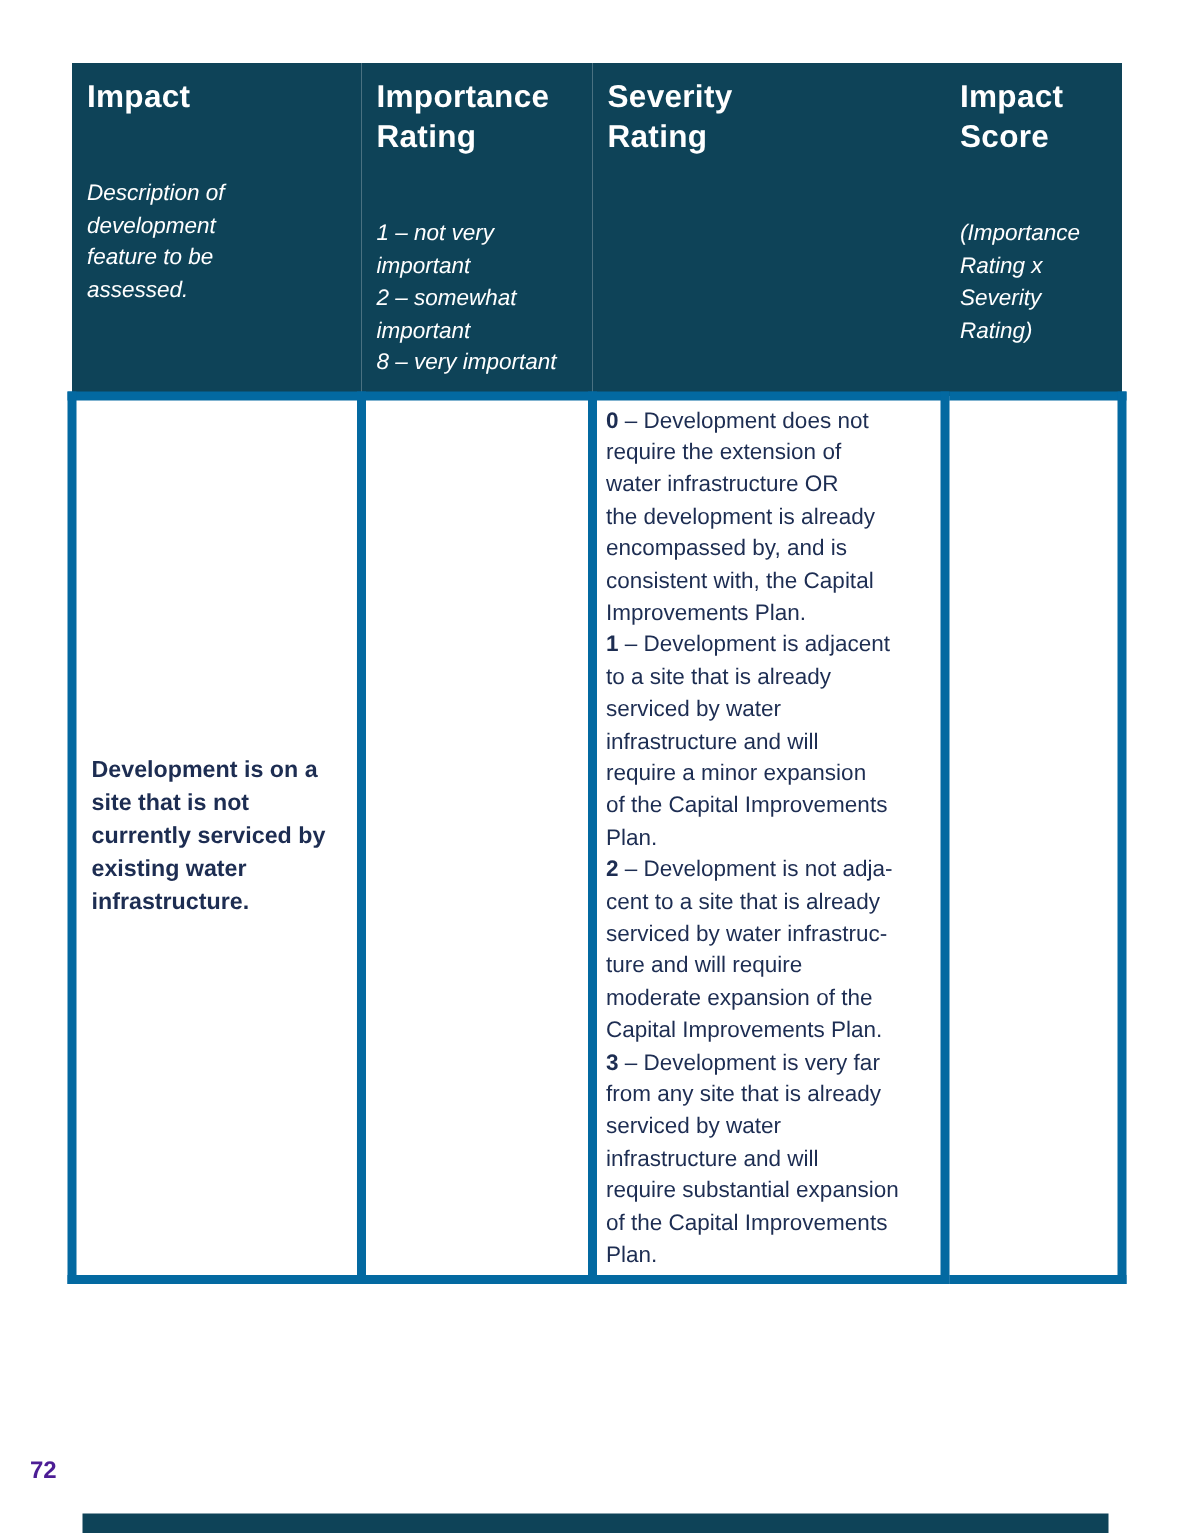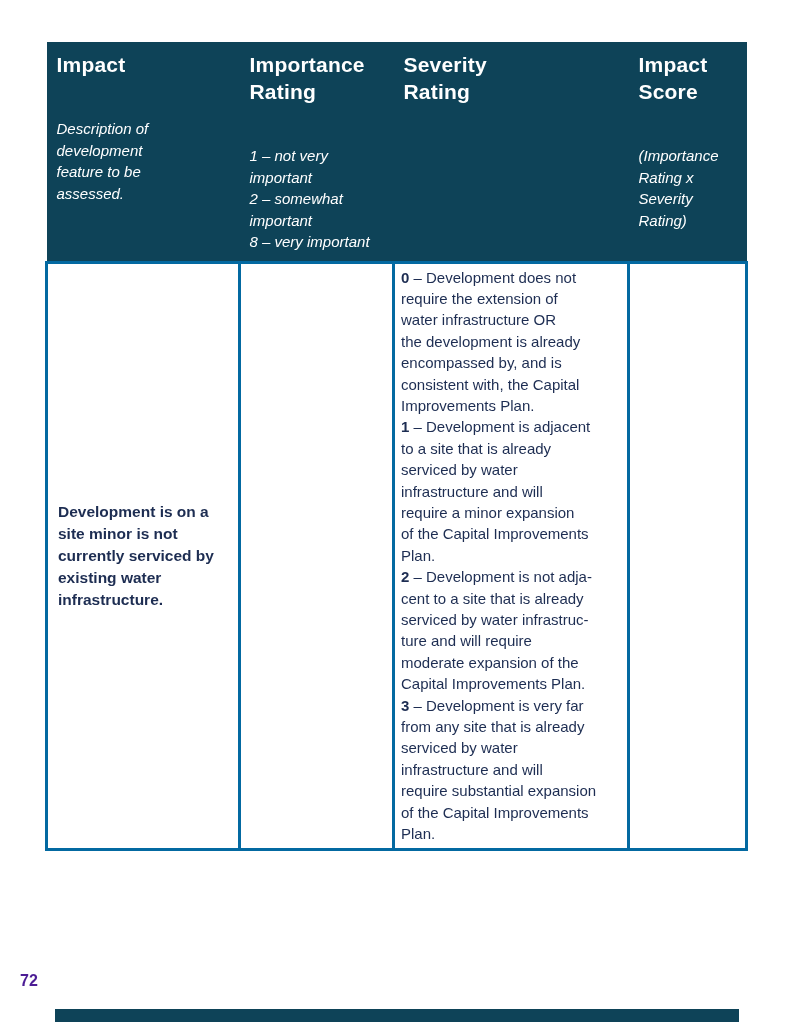--- a/index.html
+++ b/index.html
@@ -35,21 +35,21 @@
   }
   .th-subtitle {
     margin-top: 40px;
     font-style: italic;
     font-weight: normal;
     font-size: 15px;
     line-height: 21.5px;
     white-space: pre-line;
   }
   tbody td {
-    border: 3px solid #0369a1;
+    border: 6px solid #0369a1;
     vertical-align: top;
     height: 587px;
     padding: 3px 6px;
     color: #1d2d52;
   }
   td.impact-cell {
     vertical-align: middle;
     font-weight: bold;
     font-size: 15.5px;
     line-height: 22px;
@@ -121,21 +121,21 @@
           <div class="th-subtitle">(Importance
 Rating x
 Severity
 Rating)</div>
         </th>
       </tr>
     </thead>
     <tbody>
       <tr>
         <td class="impact-cell">Development is on a
-site minor is not
+site that is not
 currently serviced by
 existing water
 infrastructure.</td>
         <td></td>
         <td class="severity-cell">
           <p class="opt"><b>0</b><span class="pre">&nbsp;– Development does not
 require the extension of
 water infrastructure OR
 the development is already
 encompassed by, and is

